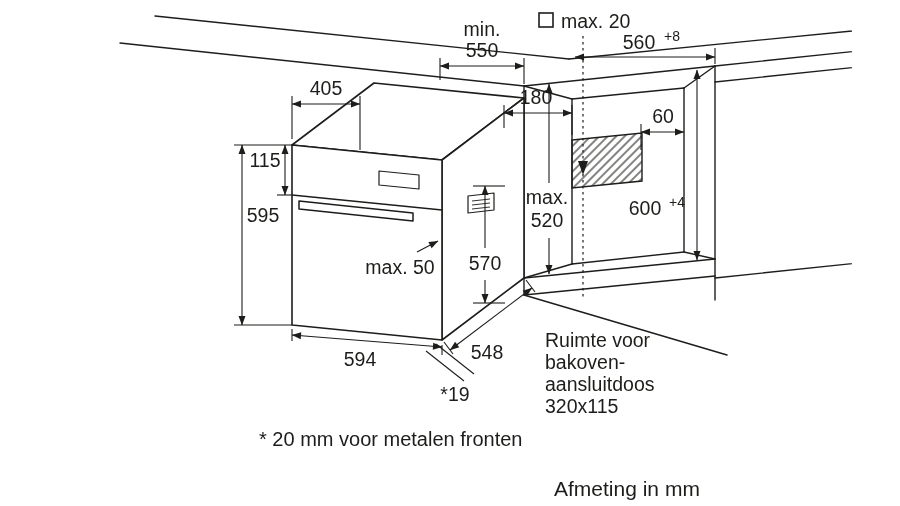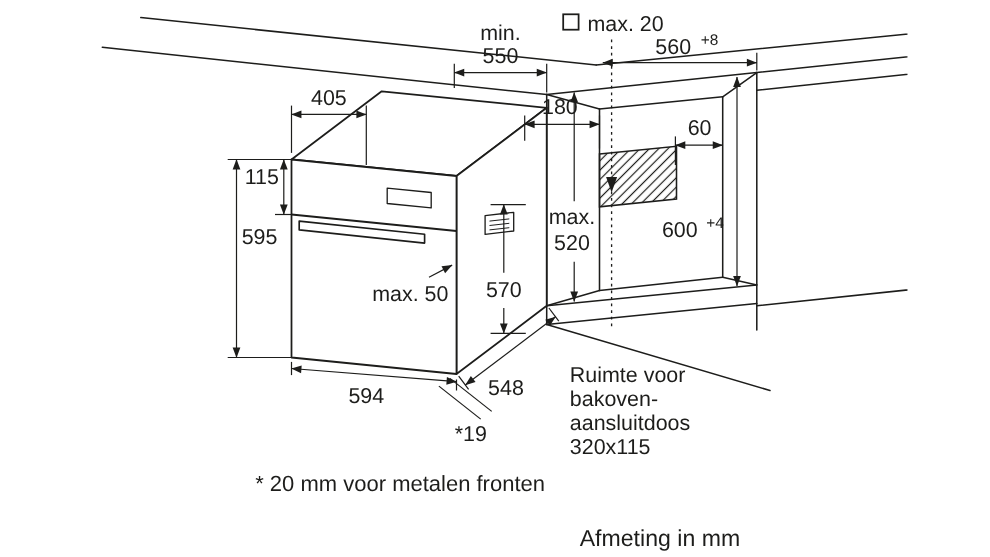--- a/index.html
+++ b/index.html
@@ -2,20 +2,21 @@
 <html><head>
 <meta charset="utf-8">
 <style>
   html,body{margin:0;padding:0;background:#ffffff;}
   .stage{
     position:relative;
     width:825px;height:506px;
     background:#ffffff;
     font-family:"Liberation Sans","DejaVu Sans",sans-serif;
     overflow:hidden;
+    margin-left:27px;
   }
   svg{display:block;}
   text{
     fill:#1d1d1b;
     font-family:"Liberation Sans","DejaVu Sans",sans-serif;
     font-size:19.5px;
   }
   text.sup{font-size:14px;}
   text.units{font-size:21px;}
   text.footnote{font-size:20px;}

